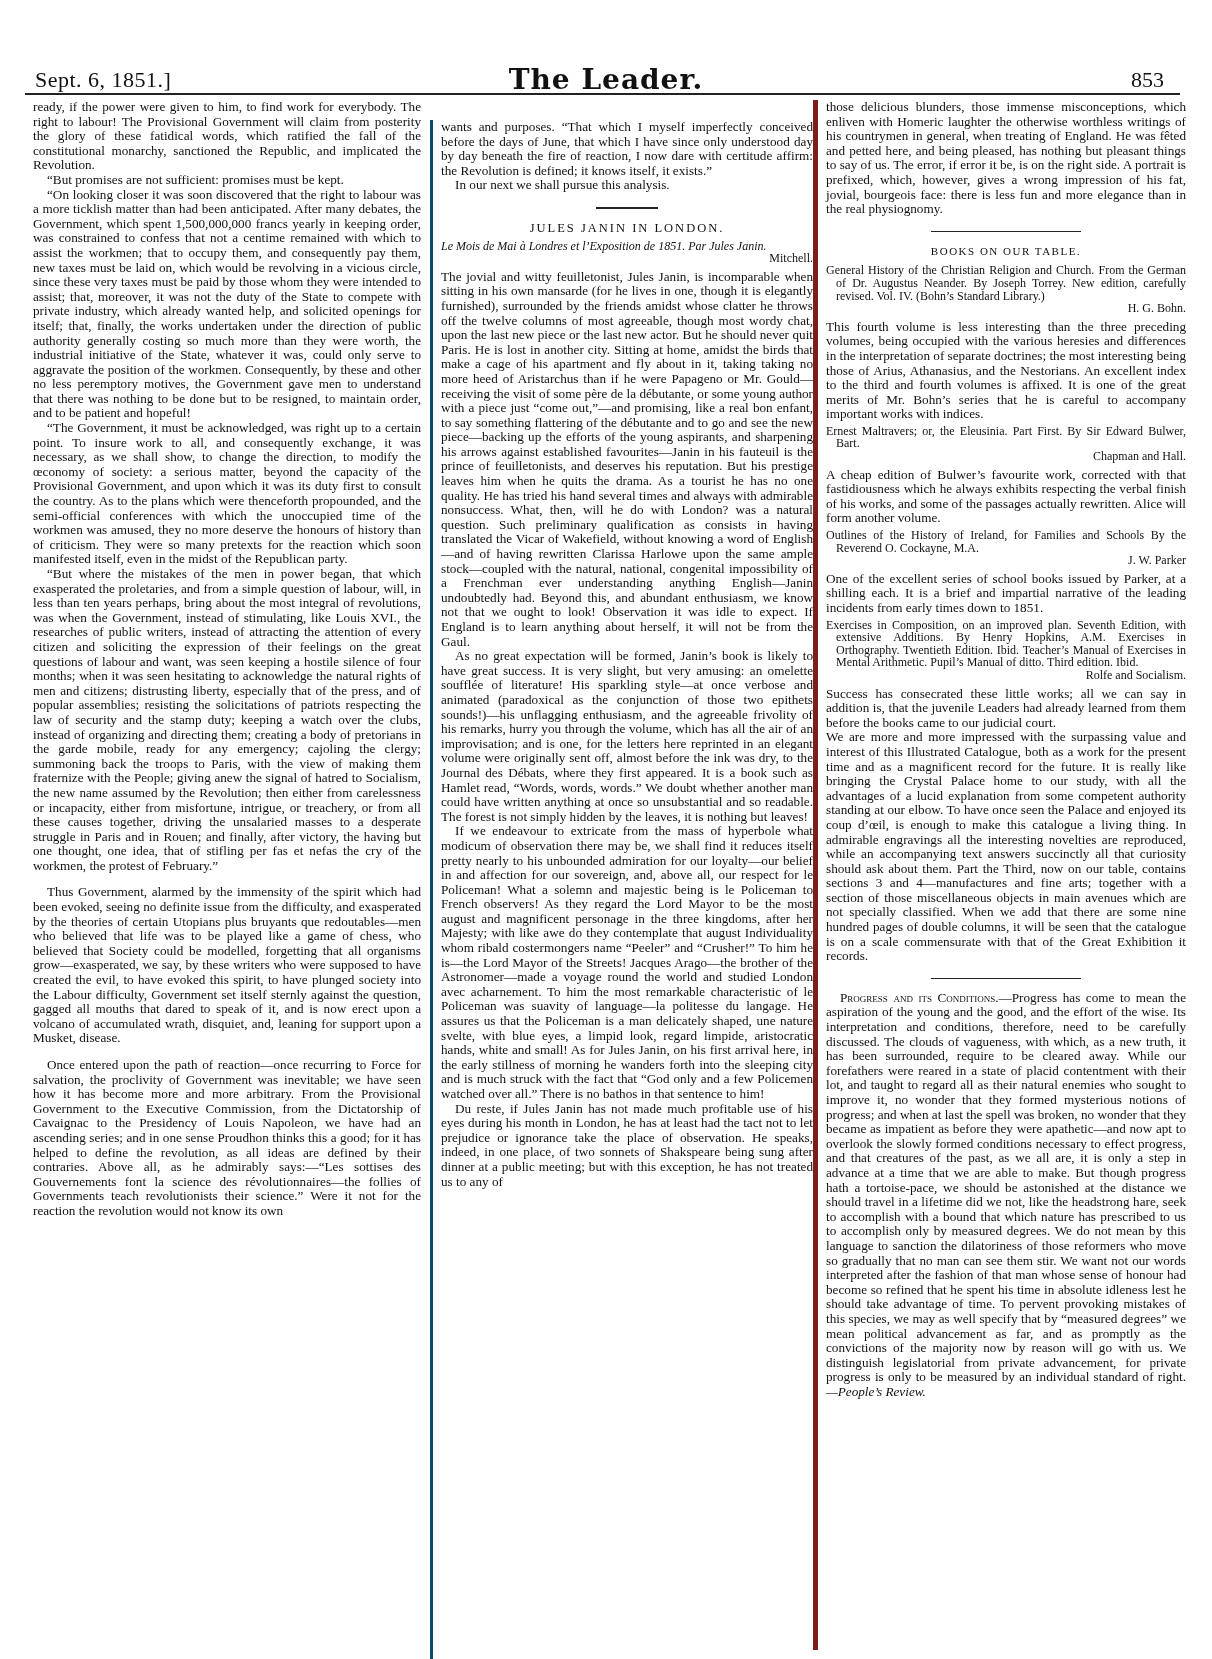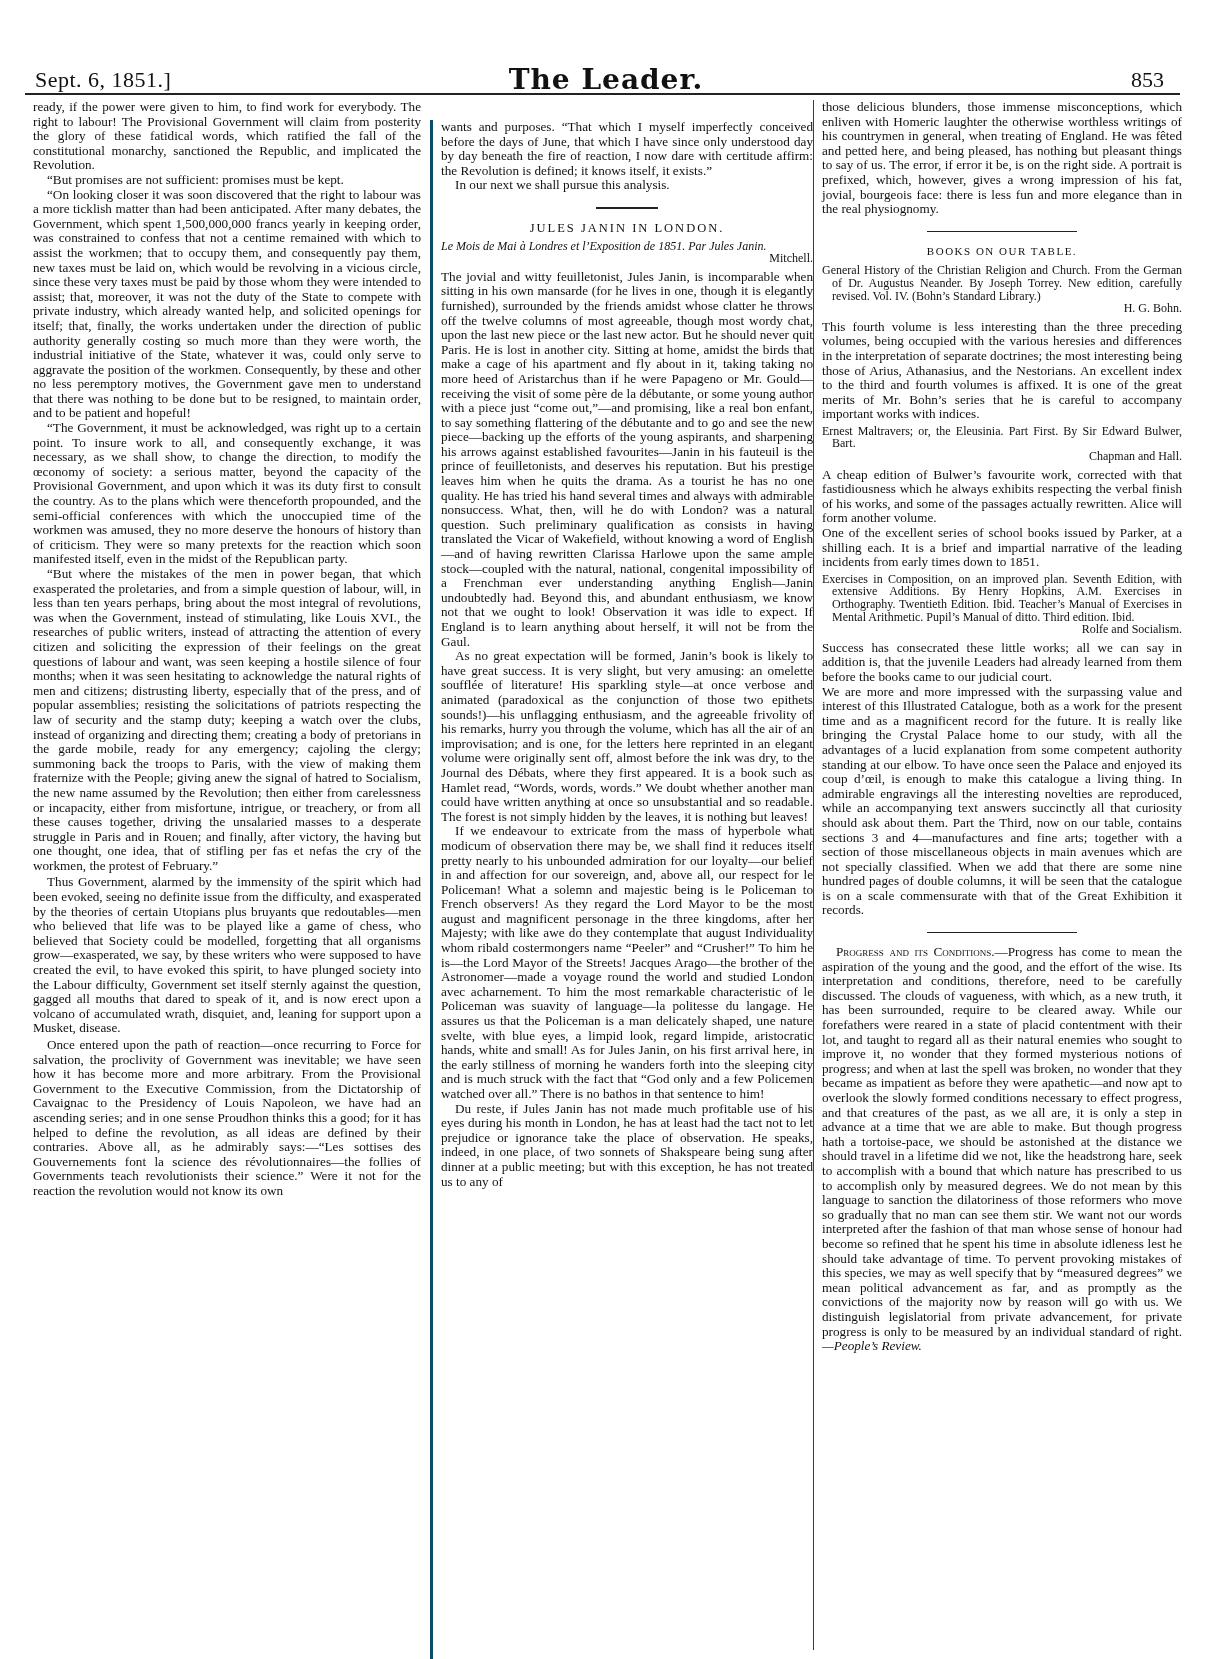--- a/index.html
+++ b/index.html
@@ -5,24 +5,24 @@
   html, body { margin: 0; padding: 0; background: #ffffff; }
   body { width: 1212px; height: 1659px; position: relative; overflow: hidden; color: #111; font-family: "Liberation Serif", "DejaVu Serif", serif; }
   .masthead { position: absolute; left: 0; top: 0; width: 1212px; height: 100px; margin-top: 11px; }
   .date { position: absolute; left: 35px; top: 56px; font-size: 22px; letter-spacing: 0.5px; }
   .title { position: absolute; left: 0; width: 1212px; top: 52px; text-align: center; font-size: 28px; font-weight: bold; font-family: "DejaVu Serif", serif; letter-spacing: 1px; }
   .pageno { position: absolute; right: 48px; top: 56px; font-size: 22px; }
   .rule { position: absolute; left: 25px; top: 93px; width: 1155px; height: 2px; background: #222; }
   .col { position: absolute; top: 100px; font-size: 13.2px; line-height: 14.6px; text-align: justify; hyphens: none; }
   .c1 { left: 33px; width: 388px; }
   .c2 { left: 430px; width: 372px; border-left: 3px solid #0c4a6e; padding-left: 8px; height: 1550px; margin-top: 20px; }
-  .c3 { left: 813px; width: 360px; border-left: 1px solid #7f1d1d; padding-left: 8px; height: 1550px; }
+  .c3 { left: 813px; width: 360px; border-left: 5px solid #7f1d1d; padding-left: 8px; height: 1550px; }
   p { margin: 0; text-indent: 14px; }
   p.noind { text-indent: 0; }
-  p.gap { margin-top: 2px; }
+  p.gap { margin-top: 12px; }
   i { font-style: italic; }
   .short-rule { width: 62px; height: 2px; background: #222; margin: 14px auto 12px; }
   .short-rule.wide { width: 150px; height: 1px; }
   .sect-head { text-align: center; font-size: 12.5px; letter-spacing: 2px; margin: 8px 0 4px; }
   .sect-head.big { font-size: 11px; letter-spacing: 1.5px; margin: 10px 0 6px; }
   .bookref { font-size: 12px; line-height: 12.6px; margin: 3px 0 5px; padding-left: 10px; text-indent: -10px; text-align: justify; }
   .bookref .pub { display: block; text-align: right; }
   .sc { font-variant: small-caps; }
 </style>
 </head>
@@ -75,20 +75,24 @@
 
   <div>
     <div class="bookref">
       <span>Ernest Maltravers; or, the Eleusinia. Part First. By Sir Edward Bulwer, Bart.</span>
       <span class="pub">Chapman and Hall.</span>
     </div>
     <p class="noind">A cheap edition of Bulwer’s favourite work, corrected with that fastidiousness which he always exhibits respecting the verbal finish of his works, and some of the passages actually rewritten. Alice will form another volume.</p>
   </div>
 
   <div>
+    <div class="bookref">
+      <span>Outlines of the History of Ireland, for Families and Schools By the Reverend O. Cockayne, M.A.</span>
+      <span class="pub">J. W. Parker</span>
+    </div>
     <p class="noind">One of the excellent series of school books issued by Parker, at a shilling each. It is a brief and impartial narrative of the leading incidents from early times down to 1851.</p>
   </div>
 
   <div>
     <div class="bookref">
       <span>Exercises in Composition, on an improved plan. Seventh Edition, with extensive Additions. By Henry Hopkins, A.M. Exercises in Orthography. Twentieth Edition. Ibid. Teacher’s Manual of Exercises in Mental Arithmetic. Pupil’s Manual of ditto. Third edition. Ibid.</span>
       <span class="pub">Rolfe and Socialism.</span>
     </div>
     <p class="noind">Success has consecrated these little works; all we can say in addition is, that the juvenile Leaders had already learned from them before the books came to our judicial court.</p>
   </div>

